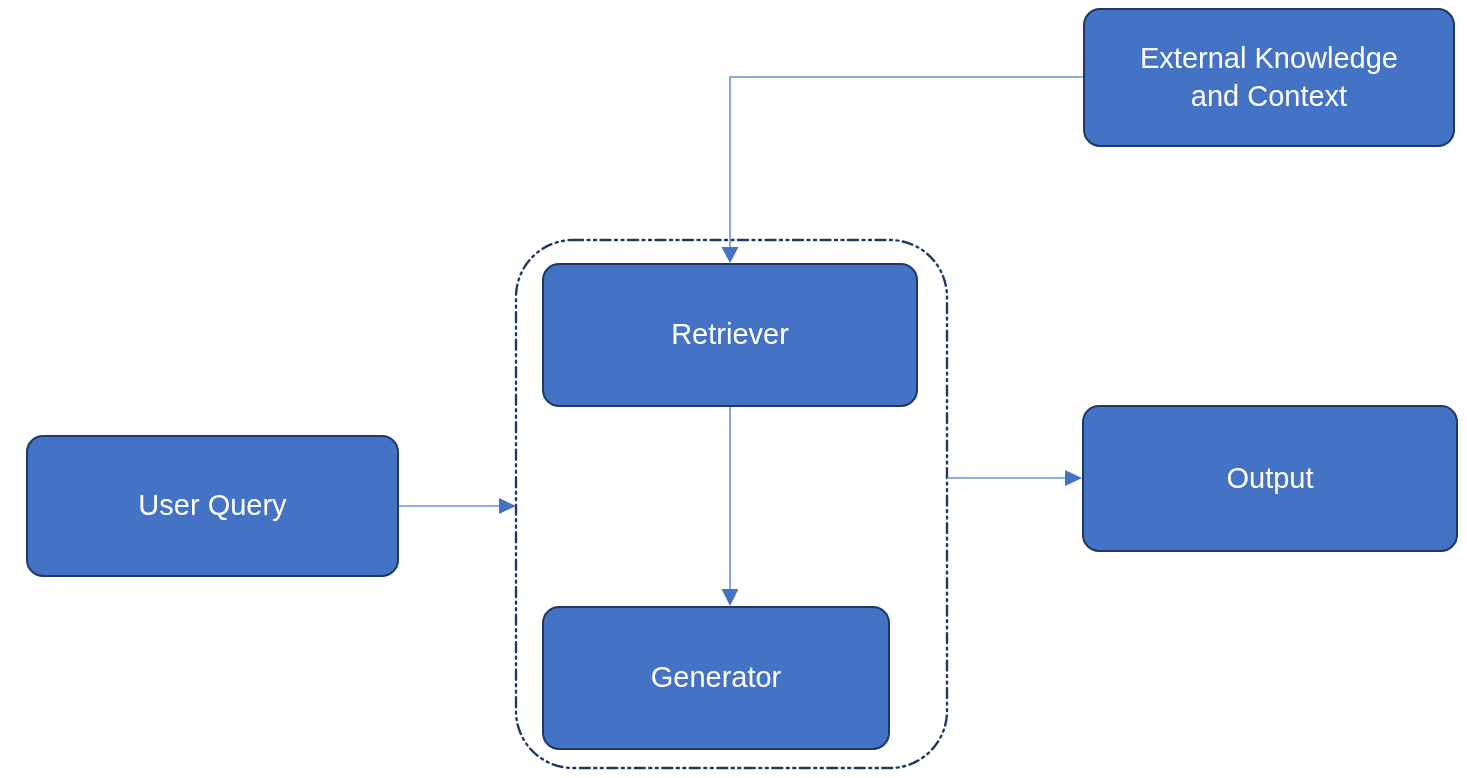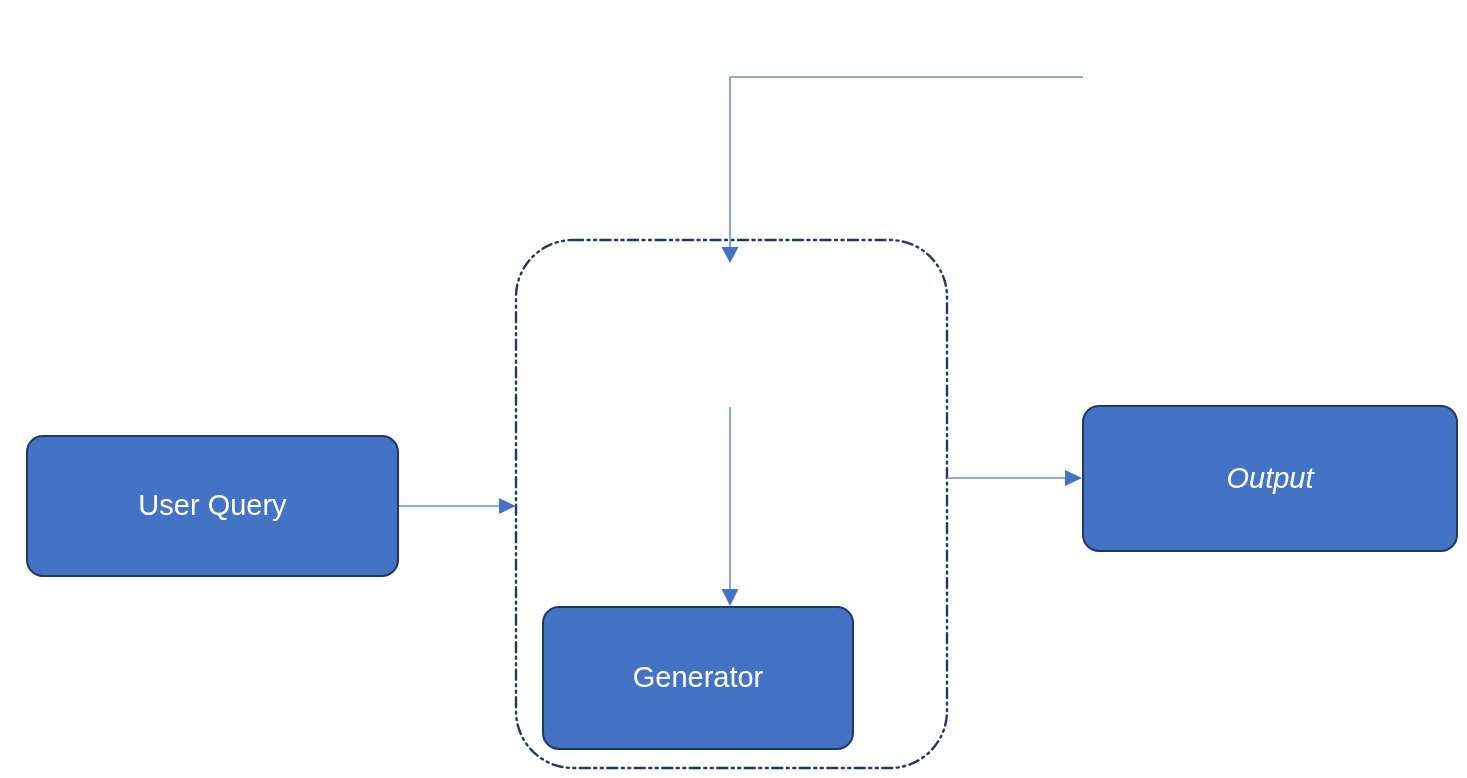--- a/index.html
+++ b/index.html
@@ -62,22 +62,22 @@
     line-height: 1.28;
     font-weight: 400;
   }
   .node-label.narrow {
     max-width: 310px;
   }
   
   #node-external-knowledge { left: 1083px; top: 8px;   width: 372px; height: 139px; }
   #node-user-query         { left: 10px;   top: 435px; width: 373px; height: 142px; margin-left: 16px; }
   #node-retriever          { left: 542px;  top: 263px; width: 376px; height: 144px; }
-  #node-generator          { left: 542px;  top: 606px; width: 312px; height: 144px; }
-  #node-output             { left: 1082px; top: 405px; width: 376px; height: 147px; font-style: italic; }
+  #node-generator          { left: 542px;  top: 606px; width: 348px; height: 144px; }
+  #node-output             { left: 1082px; top: 405px; width: 376px; height: 147px; }
 </style>
 </head>
 <body>
 
 <div class="canvas">
 
   <svg class="layer" viewBox="0 0 1467 778" aria-hidden="true">
 
     <rect class="rag-container" x="516" y="240" width="431" height="528" rx="57" ry="57"></rect>
 
@@ -95,25 +95,31 @@
       <path d="M 730 407 V 589"></path>
       <polygon points="730,606 721.5,589 738.5,589"></polygon>
     </g>
 
     <g class="connector">
       <path d="M 947 478 H 1065"></path>
       <polygon points="1082,478 1065,470 1065,486"></polygon>
     </g>
   </svg>
 
+  <div class="node" id="node-external-knowledge">
+    <span class="node-label narrow">External Knowledge and Context</span>
+  </div>
 
   <div class="node" id="node-user-query">
     <span class="node-label">User Query</span>
   </div>
 
+  <div class="node" id="node-retriever">
+    <span class="node-label">Retriever</span>
+  </div>
 
   <div class="node" id="node-generator">
     <span class="node-label">Generator</span>
   </div>
 
   <div class="node" id="node-output">
     <span class="node-label">Output</span>
   </div>
 
 </div>

